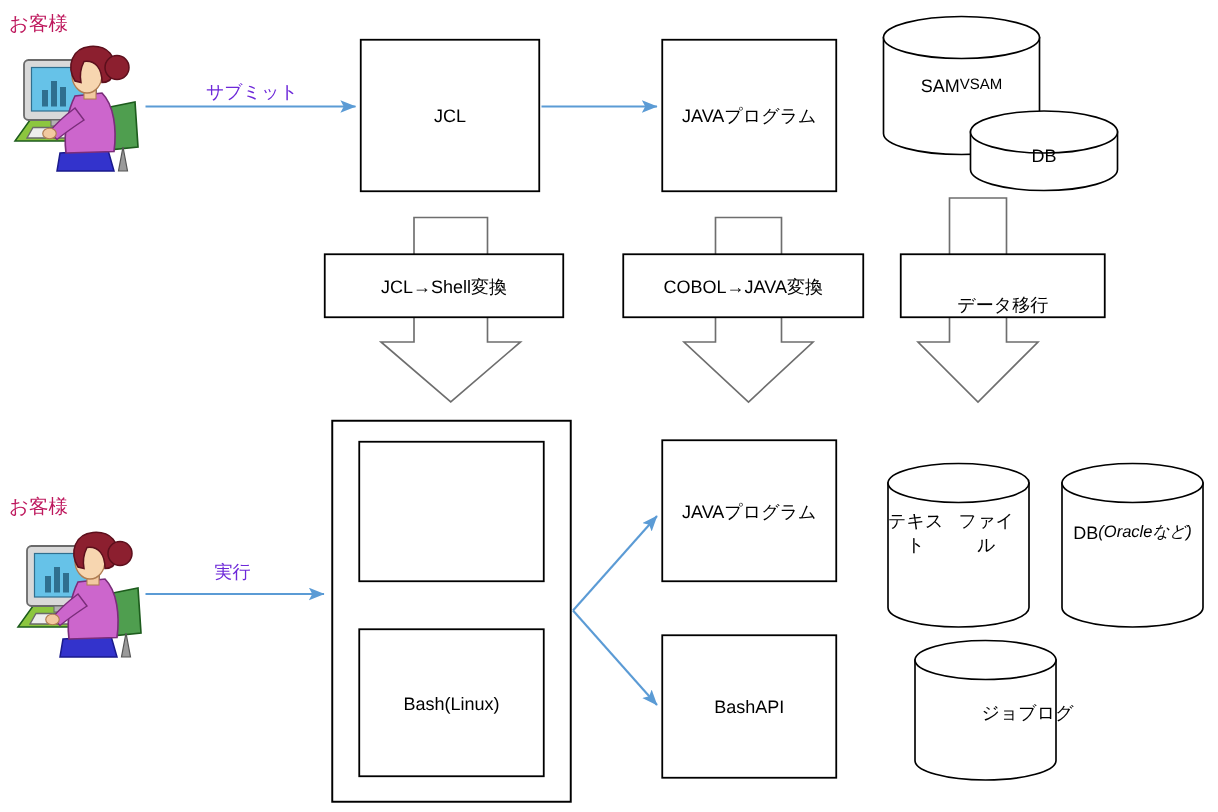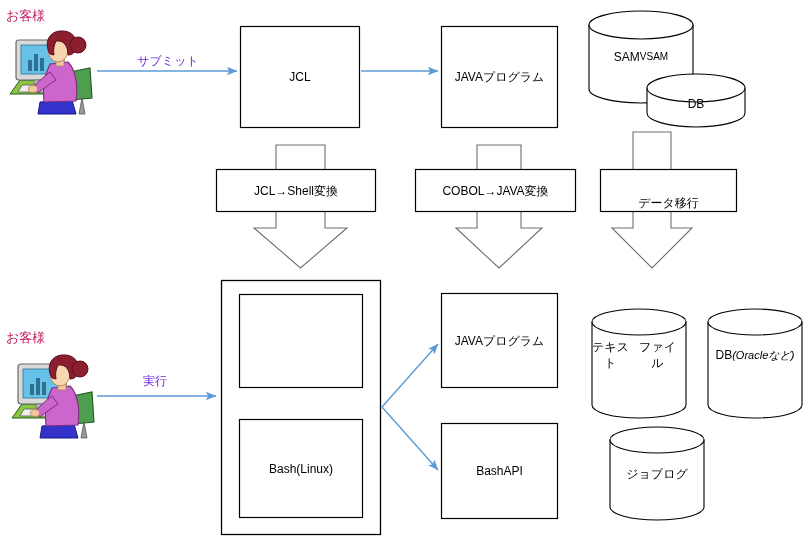--- a/index.html
+++ b/index.html
@@ -229,17 +229,17 @@
   </div>
 
   <div class="box-text" style="left:587px; top:330px; width:94px; height:50px;">
     <span>テキスト</span>
     <span>ファイル</span>
   </div>
   <div class="box-text" style="left:708px; top:330px; width:94px; height:50px;">
     <span>DB</span>
     <span style="font-size:11px;font-style:italic;">(Oracleなど)</span>
   </div>
-  <div class="box-text" style="left:610px; top:455px; width:94px; height:40px;font-family:Liberation Mono, monospace;">
+  <div class="box-text" style="left:638px; top:455px; width:94px; height:40px;">
     <span>ジョブログ</span>
   </div>
 
 </div>
 
 </body></html>

